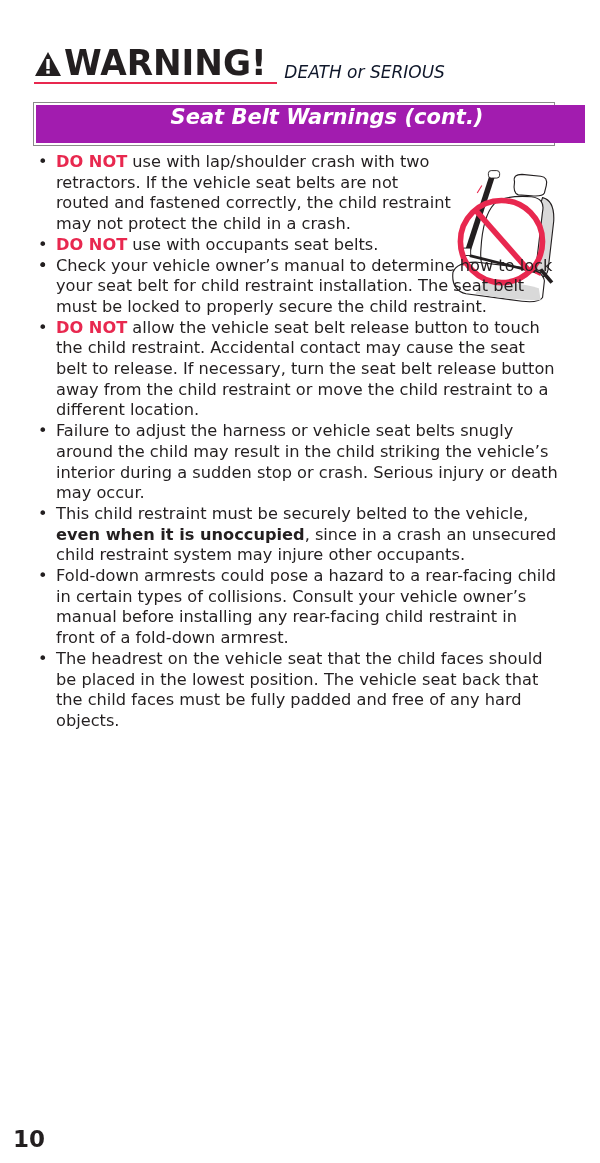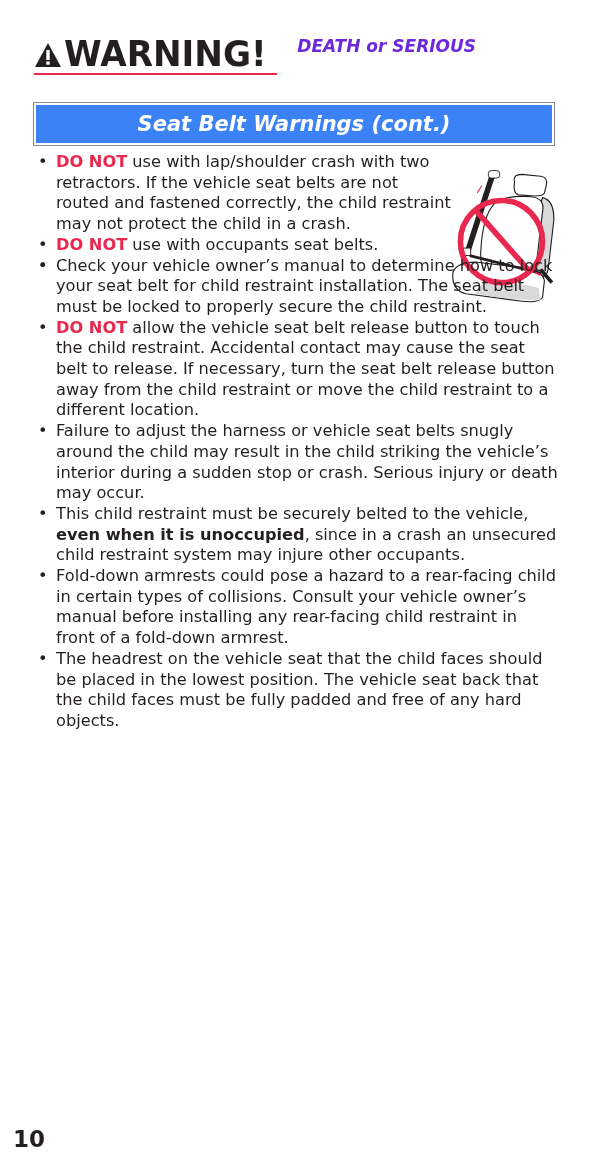--- a/index.html
+++ b/index.html
@@ -2,45 +2,45 @@
 <html><head>
   <meta charset="utf-8">
   <style>
     html, body { margin: 0; padding: 0; background: #ffffff; }
     body {
       width: 600px; height: 1163px; position: relative; overflow: hidden;
       font-family: "DejaVu Sans", sans-serif; color: #231f20;
     }
     .warn-head {
       position: absolute; left: 34px; top: 36px; height: 48px;
-      display: flex; align-items: flex-start;
+      display: flex; align-items: flex-end;
     }
     .warn-word {
       display: flex; align-items: flex-end;
       border-bottom: 2px solid #e8284f; padding-bottom: 1px;
     }
     .warn-icon { width: 28px; height: 26px; margin-right: 2px; margin-bottom: 4px; }
     .warn-text {
       font-family: "DejaVu Sans", sans-serif; font-weight: bold;
       font-size: 36px; line-height: 36px; letter-spacing: 0px; color: #231f20;
       transform: scaleX(0.95); transform-origin: left bottom;
     }
     .warn-sub {
-      margin-left: 20px; margin-bottom: 2px;
-      font-family: "DejaVu Sans", sans-serif; font-weight: bold; font-style: italic;
-      font-size: 17px; line-height: 20px; color: #6d28d9;
+      margin-left: 7px; margin-bottom: 2px;
+      font-family: "DejaVu Sans", sans-serif; font-weight: normal; font-style: italic;
+      font-size: 17px; line-height: 20px; color: #0f172a;
     }
     .section-bar {
       position: absolute; left: 33px; top: 102px; width: 522px; height: 44px;
       border: 1px solid #8a8a8a; padding: 2px; box-sizing: border-box;
       background: #fff;
     }
     .section-bar-inner {
-      width: 100%; height: 100%; background: #3b82f6;
-      display: flex; align-items: center; justify-content: center;
+      width: 100%; height: 100%; background: #a21caf;
+      display: flex; align-items: flex-start; justify-content: center; padding-left: 33px;
     }
     .section-title {
       color: #ffffff; font-weight: bold; font-style: italic;
       font-size: 21px; font-family: "DejaVu Sans", sans-serif;
     }
     .content {
       position: absolute; left: 38px; top: 152px; width: 520px;
       font-size: 16.2px; line-height: 20.7px;
       font-family: "DejaVu Sans", sans-serif; color: #231f20;
     }

